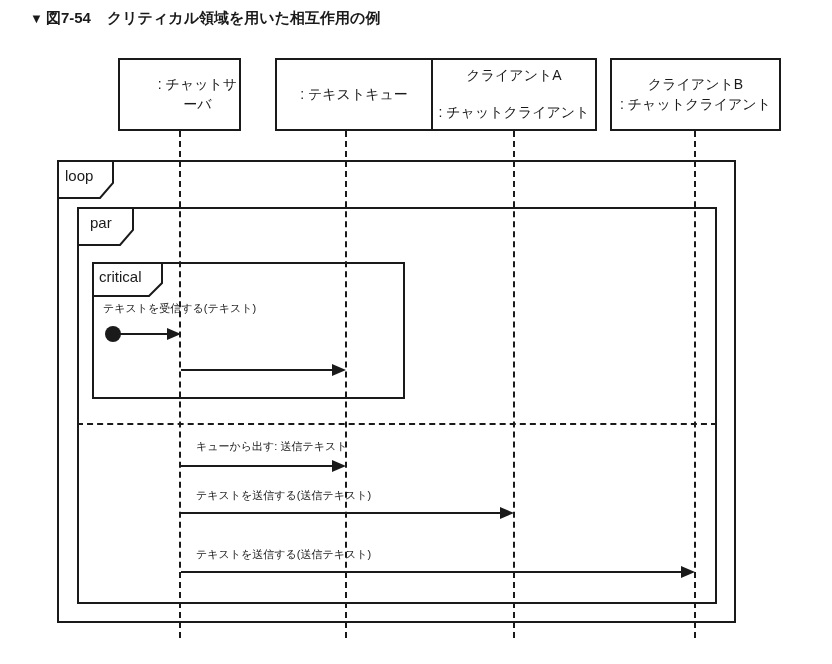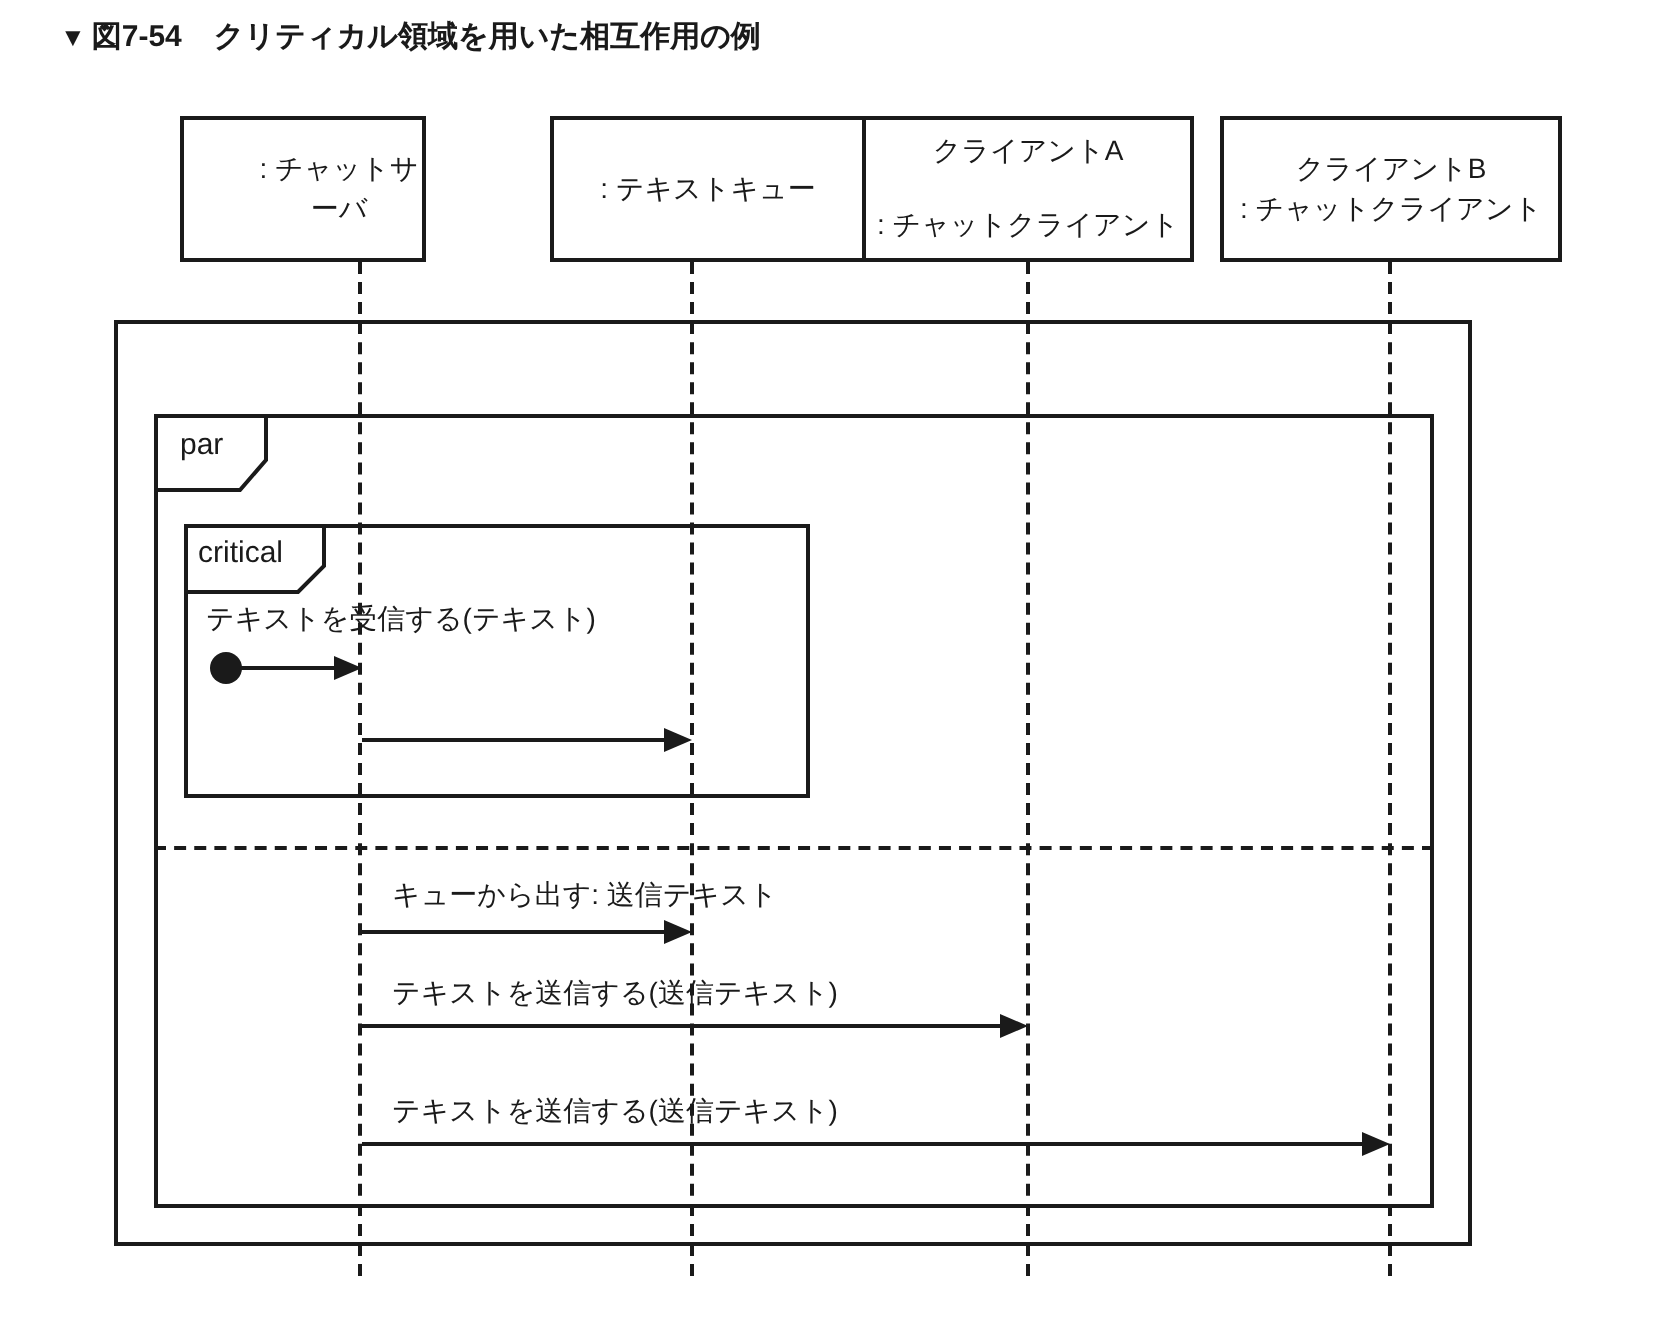--- a/index.html
+++ b/index.html
@@ -10,21 +10,21 @@
   
   .fig-title{position:absolute;left:30px;top:9px;font-size:15px;font-weight:bold;white-space:nowrap;}
   .fig-title .marker{font-size:13px;margin-right:3px;}
   .fig-title .figno{margin-right:16px;}
   
   .head{
     position:absolute;top:58px;height:73px;border:2px solid #1a1a1a;background:#fff;
     box-sizing:border-box;display:flex;flex-direction:column;align-items:center;justify-content:center;
     font-size:14px;line-height:1.4;text-align:center;z-index:3;
   }
-  #head1{left:90px;width:123px;padding-left:36px;}
+  #head1{left:118px;width:123px;padding-left:36px;}
   #head2{left:275px;width:158px;}
   #head3{left:431px;width:166px;gap:17px;}
   #head4{left:610px;width:171px;}
   
   .lifeline{position:absolute;top:131px;height:507px;width:0;border-left:2px dashed #1a1a1a;z-index:1;}
   #ll1{left:179px;} #ll2{left:345px;} #ll3{left:513px;} #ll4{left:694px;}
   
   .frame{position:absolute;border:2px solid #1a1a1a;box-sizing:border-box;z-index:2;}
   #loop-frame{left:57px;top:160px;width:679px;height:463px;}
   #par-frame{left:77px;top:207px;width:640px;height:397px;}
@@ -34,21 +34,21 @@
   .frame-label{position:absolute;z-index:4;}
   .frame-label svg{position:absolute;left:0;top:0;}
   .frame-label span{position:absolute;font-size:15px;white-space:nowrap;}
   #loop-label{left:57px;top:160px;width:58px;height:39px;}
   #loop-label span{left:8px;top:7px;}
   #par-label{left:77px;top:207px;width:58px;height:39px;}
   #par-label span{left:13px;top:7px;}
   #critical-label{left:92px;top:262px;width:72px;height:35px;}
   #critical-label span{left:7px;top:6px;}
   
-  .msg-label{position:absolute;font-size:14px;white-space:nowrap;z-index:5;}
+  .msg-label{position:absolute;font-size:11px;white-space:nowrap;z-index:5;}
   #msg1-label{left:103px;top:301px;}
   #msg2-label{left:196px;top:344px;}
   #msg3-label{left:196px;top:439px;}
   #msg4-label{left:196px;top:488px;}
   #msg5-label{left:196px;top:547px;}
   .msg-line{position:absolute;height:0;border-top:2px solid #1a1a1a;z-index:5;}
   #msg1-line{left:113px;top:333px;width:54px;}
   #msg2-line{left:181px;top:369px;width:151px;}
   #msg3-line{left:181px;top:465px;width:151px;}
   #msg4-line{left:181px;top:512px;width:319px;}
@@ -91,20 +91,26 @@
   <div class="lifeline" id="ll1"></div>
   <div class="lifeline" id="ll2"></div>
   <div class="lifeline" id="ll3"></div>
   <div class="lifeline" id="ll4"></div>
 
   <div class="frame" id="loop-frame"></div>
   <div class="frame" id="par-frame"></div>
   <div class="frame" id="critical-frame"></div>
   <div id="par-separator"></div>
 
+  <div class="frame-label" id="loop-label">
+    <svg width="58" height="39" viewBox="0 0 58 39">
+      <path d="M1 1 H56 V23 L43 38 H1 Z" fill="#ffffff" stroke="#1a1a1a" stroke-width="2"></path>
+    </svg>
+    <span>loop</span>
+  </div>
   <div class="frame-label" id="par-label">
     <svg width="58" height="39" viewBox="0 0 58 39">
       <path d="M1 1 H56 V23 L43 38 H1 Z" fill="#ffffff" stroke="#1a1a1a" stroke-width="2"></path>
     </svg>
     <span>par</span>
   </div>
   <div class="frame-label" id="critical-label">
     <svg width="72" height="35" viewBox="0 0 72 35">
       <path d="M1 1 H70 V21 L57 34 H1 Z" fill="#ffffff" stroke="#1a1a1a" stroke-width="2"></path>
     </svg>

